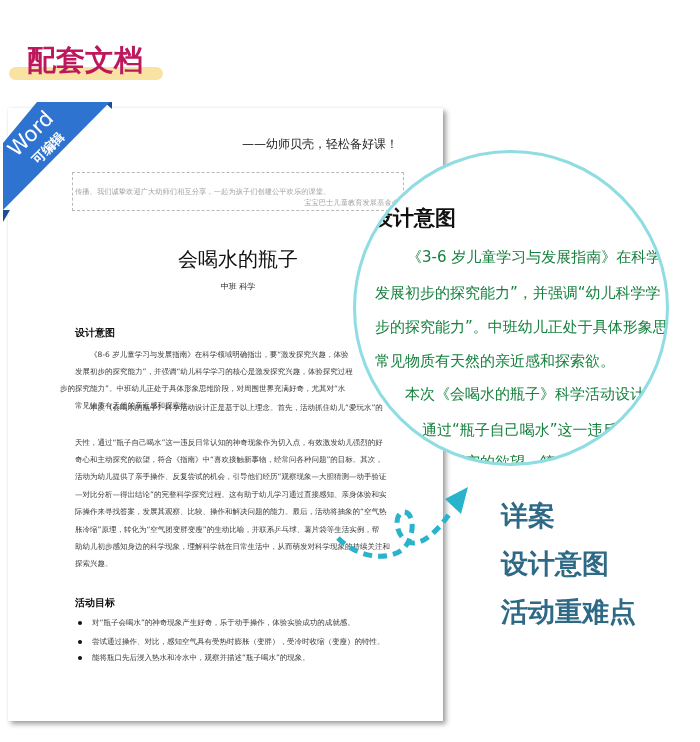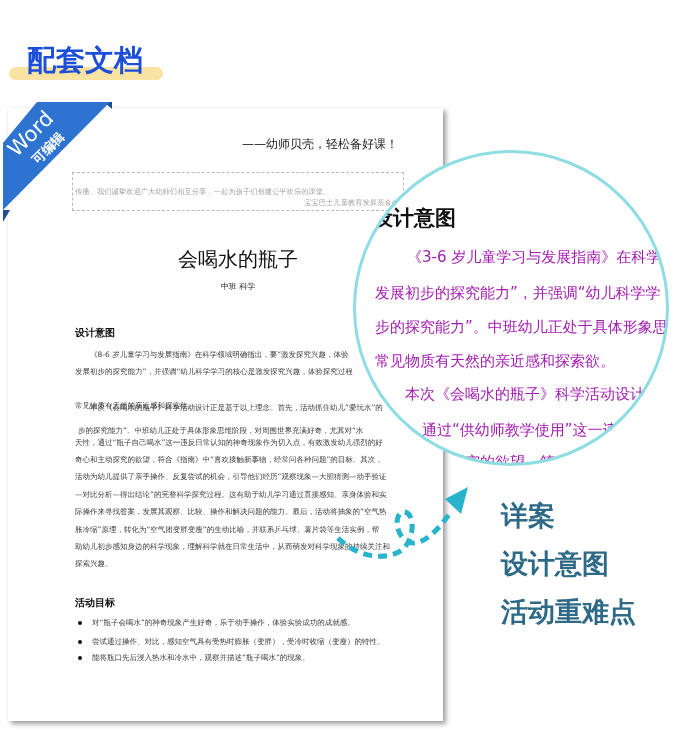--- a/index.html
+++ b/index.html
@@ -32,50 +32,50 @@
 
     
     .magnifier {
       left: 355px; top: 152px; width: 312px; height: 312px; border-radius: 50%;
       background: #fff; overflow: hidden; box-sizing: border-box;
     }
     .mag-ring {
       left: 353px; top: 150px; width: 310px; height: 310px; border-radius: 50%;
       border: 3px solid #8fdde3; pointer-events: none;
     }
-    .mag-line { position: absolute; white-space: nowrap; font-size: 15px; line-height: 34px; color: #a21caf; }
+    .mag-line { position: absolute; white-space: nowrap; font-size: 15px; line-height: 34px; color: #15803d; }
     .mag-h { font-size: 21px; font-weight: bold; line-height: 30px; color: #111; }
 
     
     .feature { left: 501px; font-size: 27px; font-weight: bold; line-height: 34px; white-space: nowrap; }
 
     svg { position: absolute; left: 0; top: 0; }
   </style>
 </head>
 <body>
 
 <div class="abs hl-bar" style="background:#f8e3a3;"></div>
-<div class="abs page-heading" style="color:#1d4ed8;">配套文档</div>
+<div class="abs page-heading" style="color:#be185d;">配套文档</div>
 
 <div class="abs paper">
   <div class="doc-line tagline">——幼师贝壳，轻松备好课！</div>
 
   <div class="abs notice-box">
     <div class="doc-line notice-line" style="left:2px; top:13px;">传播。我们诚挚欢迎广大幼师们相互分享，一起为孩子们创建公平欢乐的课堂。</div>
     <div class="doc-line notice-line" style="right:4px; top:24px;">宝宝巴士儿童教育发展基金会</div>
   </div>
 
   <div class="abs doc-title">会喝水的瓶子</div>
   <div class="abs doc-line doc-sub">中班  科学</div>
 
   <div class="doc-line doc-h" style="left:67px; top:218px;">设计意图</div>
 
   <div class="doc-line" style="left:82px; top:241px;">《8-6 岁儿童学习与发展指南》在科学领域明确指出，要“激发探究兴趣，体验</div>
   <div class="doc-line" style="left:67px; top:258px;">发展初步的探究能力”，并强调“幼儿科学学习的核心是激发探究兴趣，体验探究过程</div>
-  <div class="doc-line" style="left:70px; top:275px;margin-top:42px;">步的探究能力”。中班幼儿正处于具体形象思维阶段，对周围世界充满好奇，尤其对“水</div>
+  <div class="doc-line" style="left:52px; top:275px;">步的探究能力”。中班幼儿正处于具体形象思维阶段，对周围世界充满好奇，尤其对“水</div>
   <div class="doc-line" style="left:67px; top:292px;">常见物质有天然的亲近感和探索欲。</div>
 
   <div class="doc-line" style="left:82px; top:294px;">本次《会喝水的瓶子》科学活动设计正是基于以上理念。首先，活动抓住幼儿“爱玩水”的</div>
   <div class="doc-line" style="left:67px; top:329px;">天性，通过“瓶子自己喝水”这一违反日常认知的神奇现象作为切入点，有效激发幼儿强烈的好</div>
   <div class="doc-line" style="left:67px; top:346px;">奇心和主动探究的欲望，符合《指南》中“喜欢接触新事物，经常问各种问题”的目标。其次，</div>
   <div class="doc-line" style="left:67px; top:363px;">活动为幼儿提供了亲手操作、反复尝试的机会，引导他们经历“观察现象—大胆猜测—动手验证</div>
   <div class="doc-line" style="left:67px; top:381px;">—对比分析—得出结论”的完整科学探究过程。这有助于幼儿学习通过直接感知、亲身体验和实</div>
   <div class="doc-line" style="left:67px; top:398px;">际操作来寻找答案，发展其观察、比较、操作和解决问题的能力。最后，活动将抽象的“空气热</div>
   <div class="doc-line" style="left:67px; top:416px;">胀冷缩”原理，转化为“空气团变胖变瘦”的生动比喻，并联系乒乓球、薯片袋等生活实例，帮</div>
   <div class="doc-line" style="left:67px; top:433px;">助幼儿初步感知身边的科学现象，理解科学就在日常生活中，从而萌发对科学现象的持续关注和</div>
@@ -105,21 +105,21 @@
   <text x="47" y="58" transform="rotate(-45 47 52)" text-anchor="middle" fill="#ffffff" font-family="DejaVu Sans, sans-serif" font-size="13" font-weight="bold">可编辑</text>
 </svg>
 
 <div class="abs magnifier">
   <div class="mag-line mag-h" style="left:17px; top:51px;">设计意图</div>
   <div class="mag-line" style="left:52px; top:88px;">《3-6 岁儿童学习与发展指南》在科学</div>
   <div class="mag-line" style="left:20px; top:124px;">发展初步的探究能力”，并强调“幼儿科学学</div>
   <div class="mag-line" style="left:20px; top:158px;">步的探究能力”。中班幼儿正处于具体形象思</div>
   <div class="mag-line" style="left:20px; top:192px;">常见物质有天然的亲近感和探索欲。</div>
   <div class="mag-line" style="left:50px; top:225px;">本次《会喝水的瓶子》科学活动设计正</div>
-  <div class="mag-line" style="left:22px; top:261px;">天性，通过“供幼师教学使用”这一违反</div>
+  <div class="mag-line" style="left:22px; top:261px;">天性，通过“瓶子自己喝水”这一违反</div>
   <div class="mag-line" style="left:20px; top:293px;">奇心和主动探究的欲望，符合</div>
 </div>
 <div class="abs mag-ring"></div>
 
 <svg width="700" height="742" viewBox="0 0 700 742" style="pointer-events:none;">
   <path d="M338,538 C355,556 385,562 402,550 C414,540 416,515 405,512 C396,510 393,530 405,540 C418,550 436,534 452,510" fill="none" stroke="#2ab4cc" stroke-width="5" stroke-dasharray="9 6"></path>
   <polygon points="468,487 445,499 461,514" fill="#2ab4cc"></polygon>
 </svg>
 
 <div class="abs feature" style="top:499px; color:#2e6a86;">详案</div>

